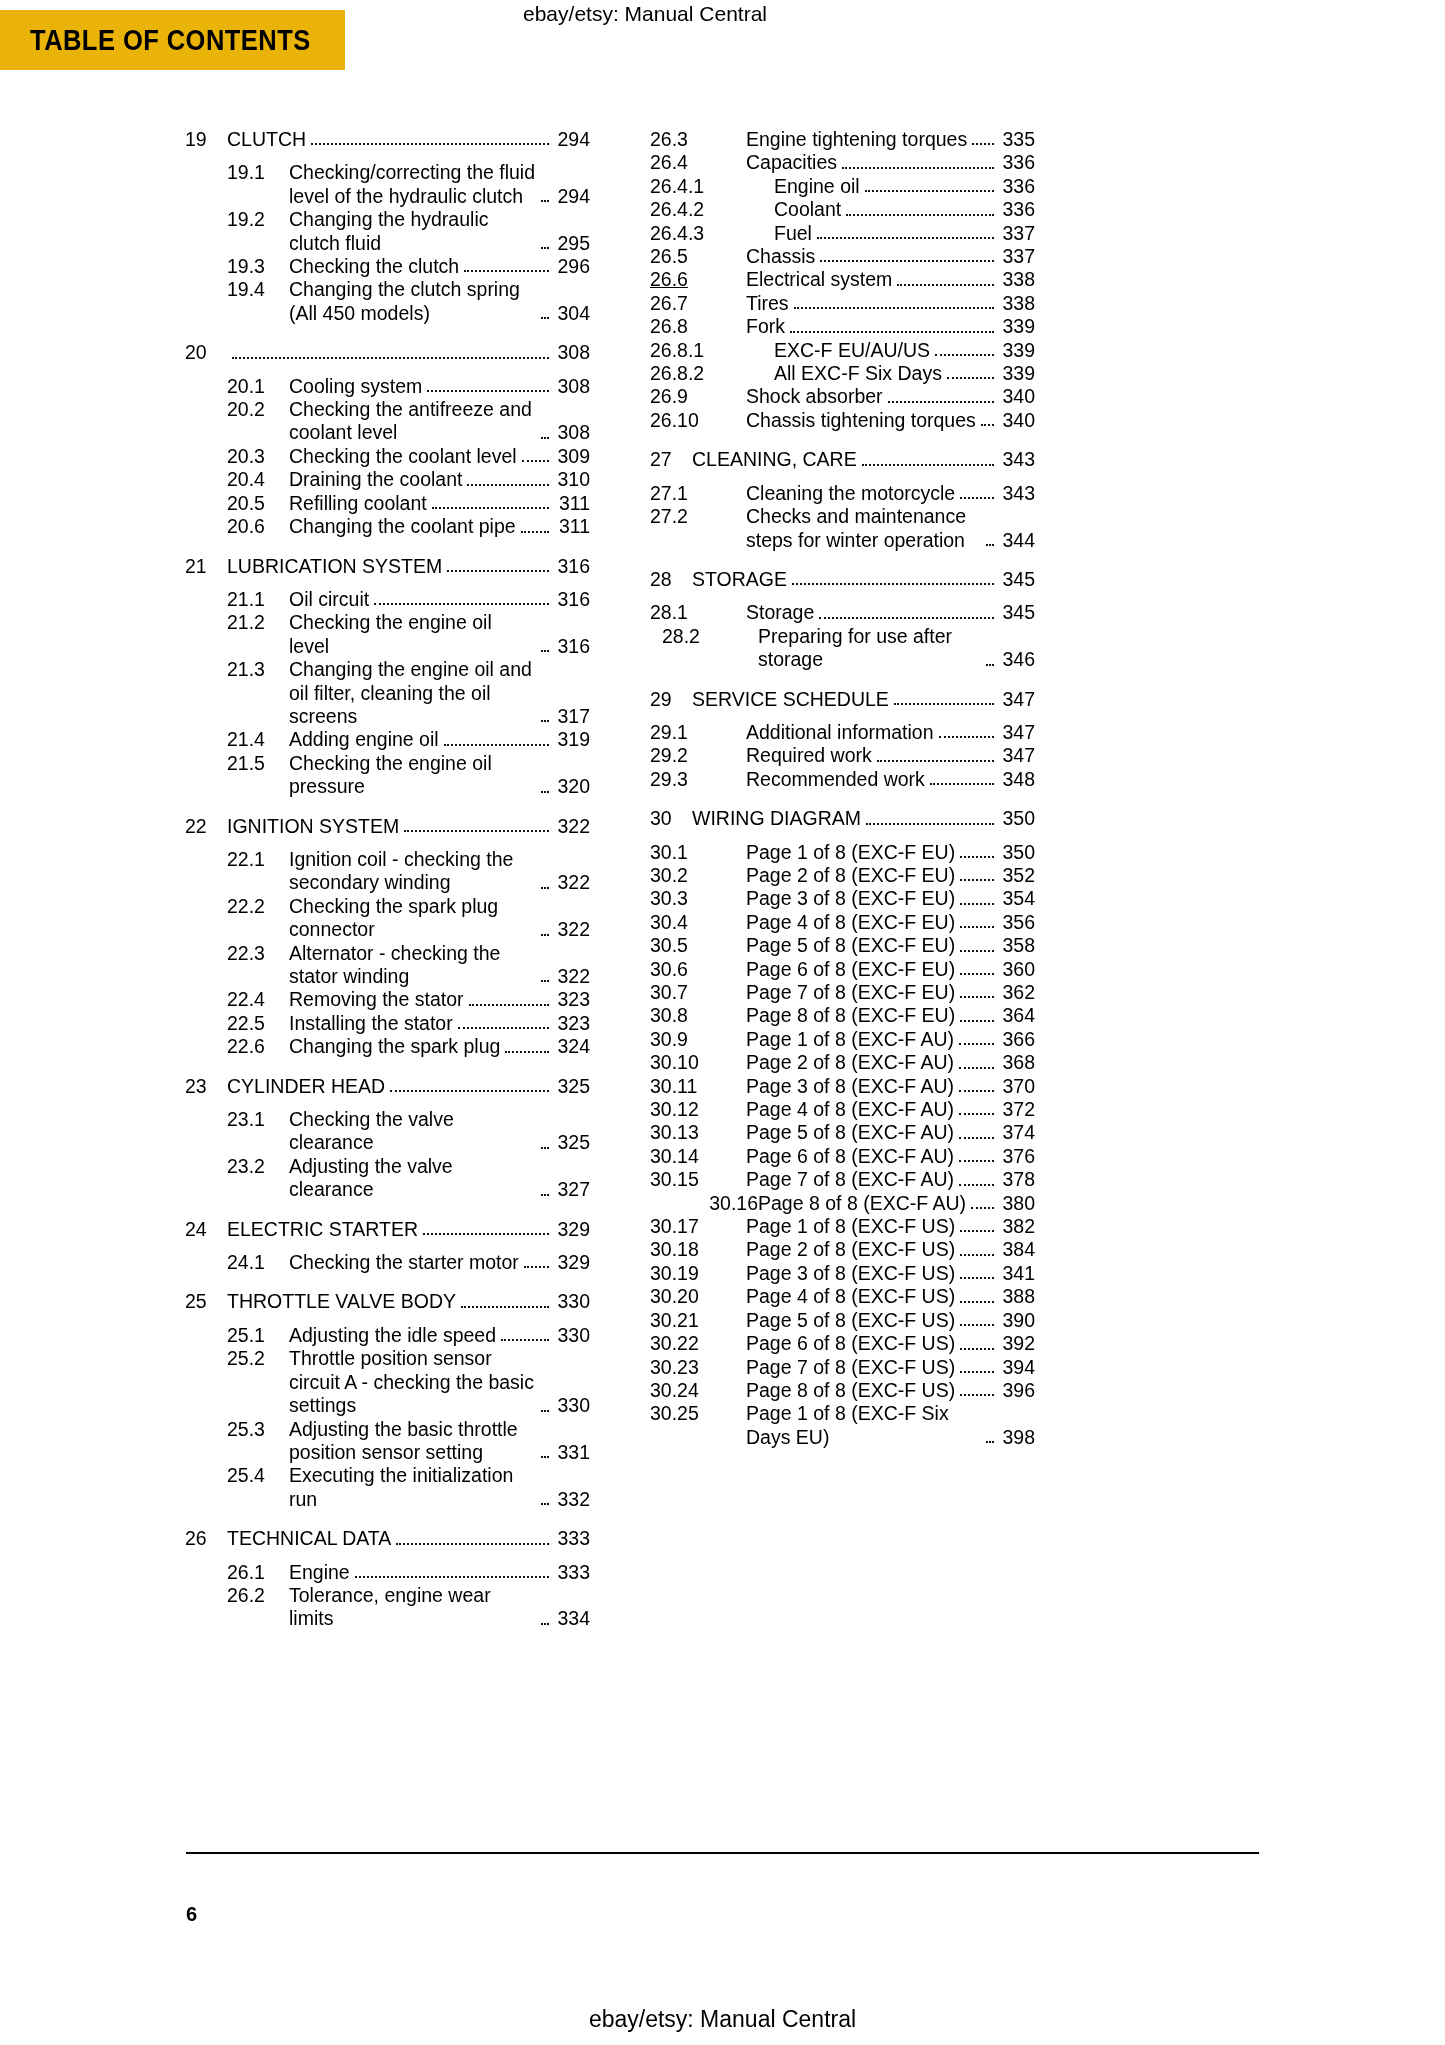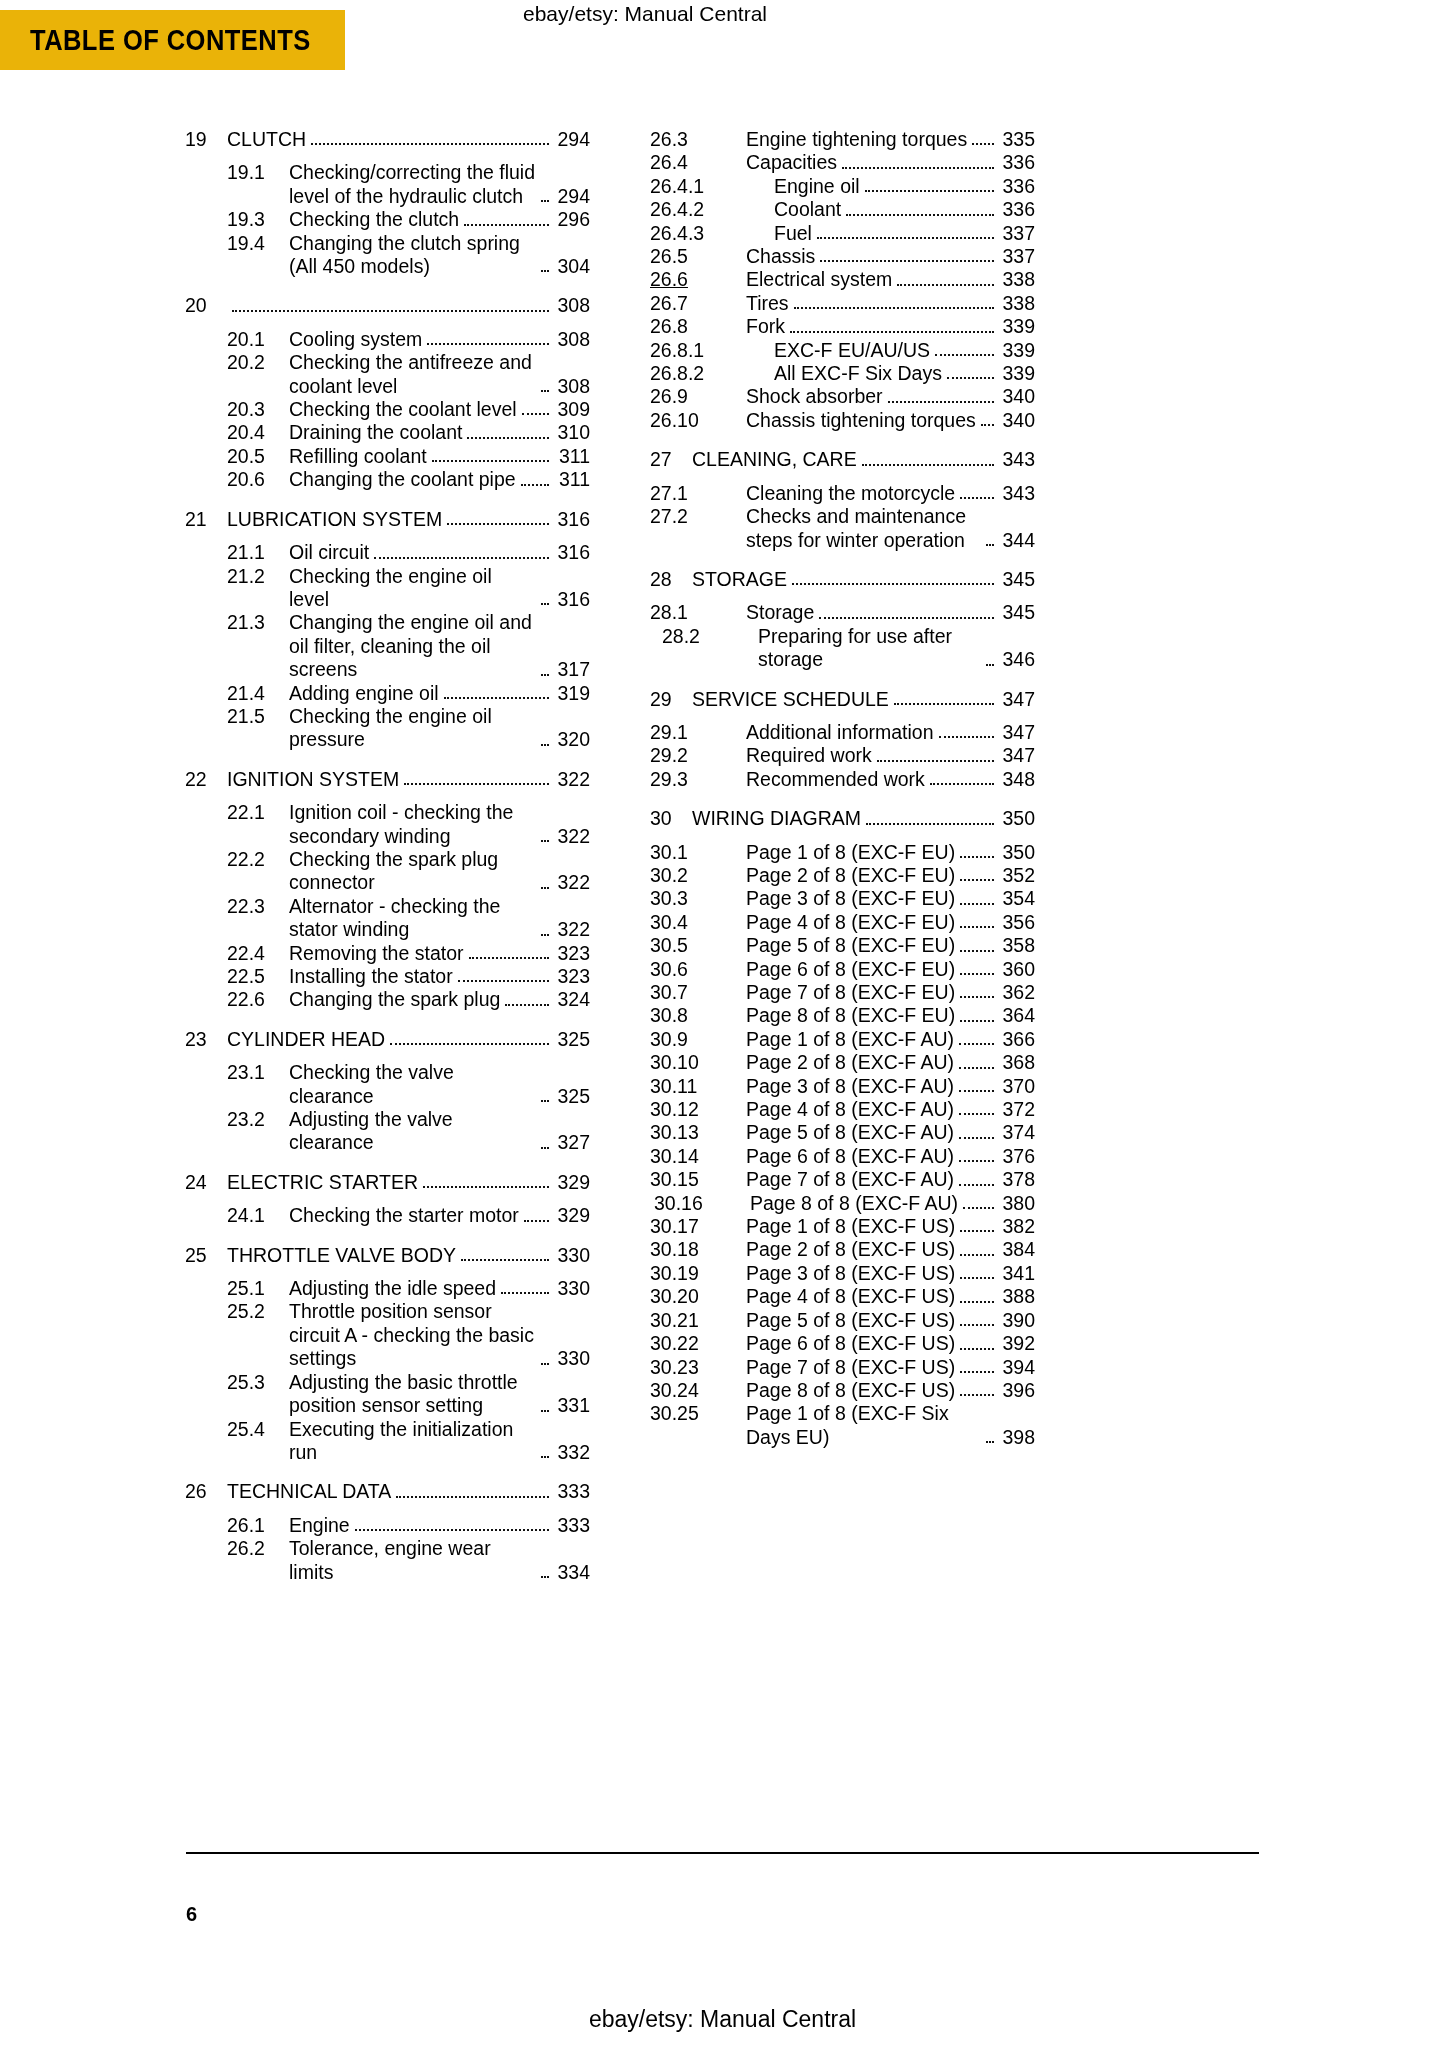--- a/index.html
+++ b/index.html
@@ -132,20 +132,28 @@
       </div>
       <div class="entry sub">
         <div class="num">19.1</div>
         <div class="body">
           <span class="lbl">Checking/correcting the fluid level of the hydraulic clutch</span>
           <span class="lead"></span>
           <span class="pg">294</span>
         </div>
       </div>
       <div class="entry sub">
+        <div class="num">19.2</div>
+        <div class="body">
+          <span class="lbl">Changing the hydraulic clutch fluid</span>
+          <span class="lead"></span>
+          <span class="pg">295</span>
+        </div>
+      </div>
+      <div class="entry sub">
         <div class="num">19.3</div>
         <div class="body">
           <span class="lbl">Checking the clutch</span>
           <span class="lead"></span>
           <span class="pg">296</span>
         </div>
       </div>
       <div class="entry sub">
         <div class="num">19.4</div>
         <div class="body">
@@ -725,21 +733,21 @@
       </div>
       <div class="entry sub">
         <div class="num" style="width: 96px; margin-left: 0px;">30.15</div>
         <div class="body">
           <span class="lbl">Page 7 of 8 (EXC-F AU)</span>
           <span class="lead"></span>
           <span class="pg">378</span>
         </div>
       </div>
       <div class="entry sub">
-        <div class="num" style="width: 96px; margin-left: 4px;">30.16</div>
+        <div class="num" style="width: 96px; margin-left: 12px; text-align: right;">30.16</div>
         <div class="body">
           <span class="lbl">Page 8 of 8 (EXC-F AU)</span>
           <span class="lead"></span>
           <span class="pg">380</span>
         </div>
       </div>
       <div class="entry sub">
         <div class="num" style="width: 96px; margin-left: 0px;">30.17</div>
         <div class="body">
           <span class="lbl">Page 1 of 8 (EXC-F US)</span>

